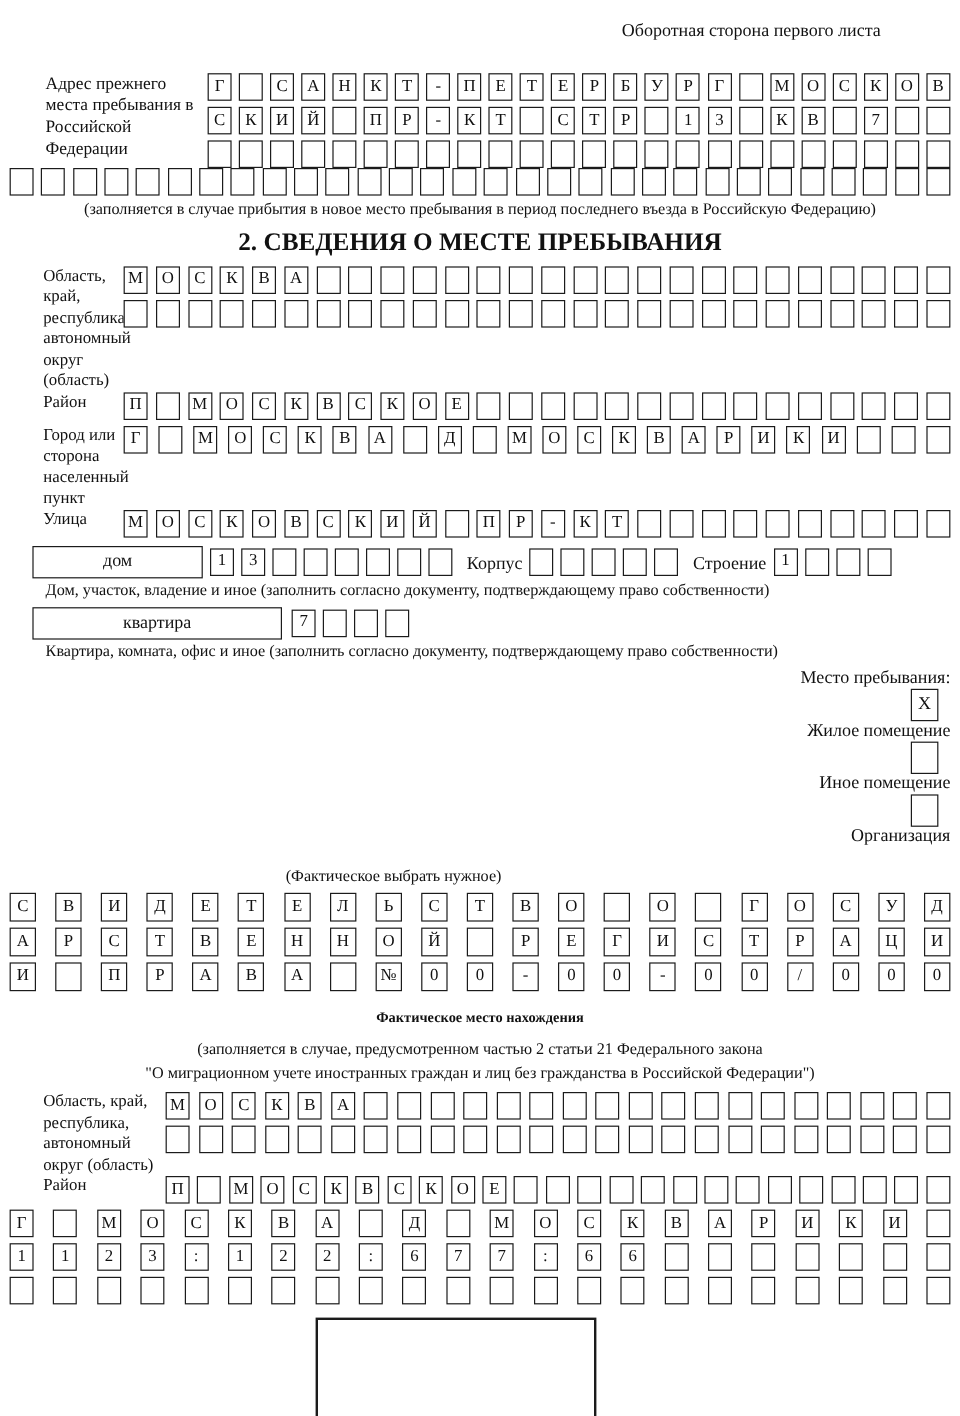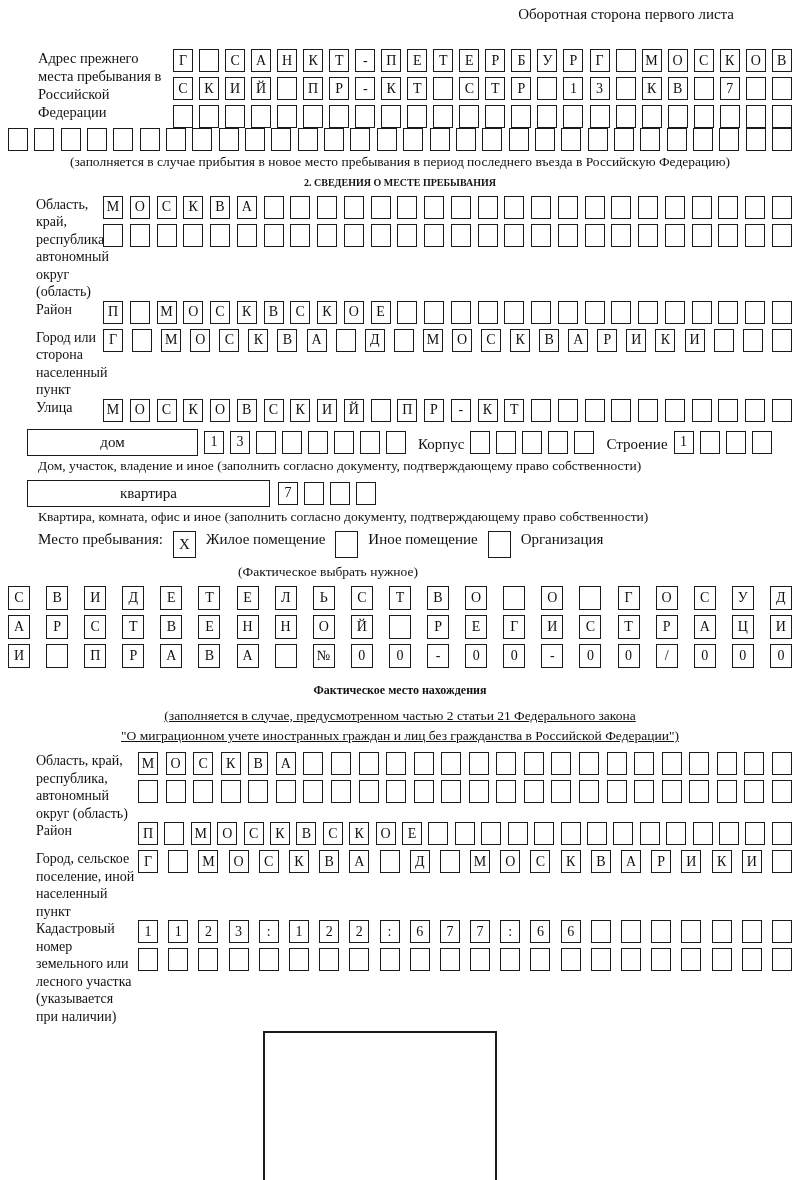--- a/index.html
+++ b/index.html
@@ -1,43 +1,43 @@
 <!DOCTYPE html>
 <html><head>
 <meta charset="utf-8">
 <style>
   html,body{margin:0;padding:0;background:#ffffff;}
   body{width:800px;height:1180px;overflow:hidden;font-family:"Liberation Serif","DejaVu Serif",serif;color:#111;}
   .page{box-sizing:border-box;width:800px;height:1180px;padding:6px 8px 0 8px;}
-  .pg-header{text-align:right;padding-right:58px;font-size:15px;margin-bottom:26px;}
+  .pg-header{text-align:right;padding-right:58px;font-size:15px;margin-top:12px;margin-bottom:26px;}
   .row{display:flex;align-items:flex-start;font-family:Liberation Serif, serif;}
   .flabel{box-sizing:border-box;width:95px;padding-left:28px;font-size:14px;line-height:1.25;flex-shrink:0;}
   .flabel.addr{width:165px;padding-left:30px;font-size:14.5px;}
   .flabel.doc{width:155px;padding-left:30px;}
   .flabel.wide{width:130px;padding-left:28px;}
   .fcells{flex:1;min-width:0;}
   .cellrow{display:flex;justify-content:space-between;margin-bottom:5px;}
   .cell{box-sizing:border-box;width:20px;height:23px;border:1.6px solid #1b1b1b;display:flex;align-items:center;justify-content:center;font-size:14px;line-height:1;flex-shrink:0;background:#fff;}
   .cellrow.widecells .cell{width:22px;height:24px;}
   .cellrow.fullw{margin-left:0;margin-bottom:2px;}
   .cellgroup{display:flex;gap:6px;}
   .note{font-size:13.5px;line-height:1.3;}
   .center{text-align:center;}
-  .sec-title{text-align:center;font-weight:bold;font-size:10px;margin:6px 0 8px 0;}
+  .sec-title{text-align:center;font-weight:bold;font-size:21px;margin:6px 0 8px 0;}
   .dom-row,.kv-row{display:flex;align-items:center;margin:2px 0 2px 19px;}
   .wide-box{box-sizing:border-box;border:1.6px solid #1b1b1b;height:27px;display:flex;align-items:center;justify-content:center;font-size:15px;flex-shrink:0;}
-  .wide-box.dom{width:171px;margin-right:6px;}
-  .wide-box.kvartira{width:243px;margin-right:8px;}
+  .wide-box.dom{width:142px;margin-right:6px;}
+  .wide-box.kvartira{width:208px;margin-right:8px;}
   .inline-label{font-size:15px;margin:4px 6px 0 12px;}
   .under-note{font-size:13.5px;margin:2px 0 6px 30px;}
-  .mesto-row{display:flex;align-items:flex-start;margin:6px 0 6px 30px;font-size:15px;}
+  .mesto-row{display:flex;align-items:flex-end;margin:6px 0 16px 30px;font-size:15px;flex-direction:column;}
   .cb{box-sizing:border-box;width:23px;height:27px;border:1.6px solid #1b1b1b;display:inline-flex;align-items:center;justify-content:center;font-size:15px;margin:0 10px;flex-shrink:0;background:#fff;}
   .choose-note{font-size:13.5px;text-align:center;width:640px;margin:0 0 6px 0;}
   .fact-title{text-align:center;font-weight:bold;font-size:12px;margin:10px 0 8px 0;}
-  .fact-note{text-align:center;font-size:13.5px;line-height:1.5;white-space:pre-line;margin-bottom:6px;text-decoration:underline;}
+  .fact-note{text-align:center;font-size:13.5px;line-height:1.5;white-space:pre-line;margin-bottom:6px;}
   .stamp-wrap{width:440px;margin-left:152px;margin-top:6px;}
   .stamp-box{box-sizing:border-box;width:234px;height:174px;border:2px solid #1b1b1b;margin:0 auto;background:#fff;}
   .mb0{margin-bottom:0;}
 </style>
 </head>
 <body>
 
 <div class="page">
 
   <div class="pg-header">Оборотная сторона первого листа</div>
@@ -538,21 +538,20 @@
           <div class="cell"></div>
           <div class="cell"></div>
           <div class="cell"></div>
           <div class="cell"></div>
           <div class="cell"></div>
         </div>
     </div>
   </div>
 
   <div class="row">
-    <div class="flabel wide">Город, сельское поселение, иной населенный пункт</div>
     <div class="fcells">
       <div class="cellrow">
           <div class="cell">Г</div>
           <div class="cell"></div>
           <div class="cell">М</div>
           <div class="cell">О</div>
           <div class="cell">С</div>
           <div class="cell">К</div>
           <div class="cell">В</div>
           <div class="cell">А</div>
@@ -568,21 +567,20 @@
           <div class="cell">Р</div>
           <div class="cell">И</div>
           <div class="cell">К</div>
           <div class="cell">И</div>
           <div class="cell"></div>
         </div>
     </div>
   </div>
 
   <div class="row">
-    <div class="flabel wide">Кадастровый номер земельного или лесного участка (указывается при наличии)</div>
     <div class="fcells">
       <div class="cellrow">
           <div class="cell">1</div>
           <div class="cell">1</div>
           <div class="cell">2</div>
           <div class="cell">3</div>
           <div class="cell">:</div>
           <div class="cell">1</div>
           <div class="cell">2</div>
           <div class="cell">2</div>

